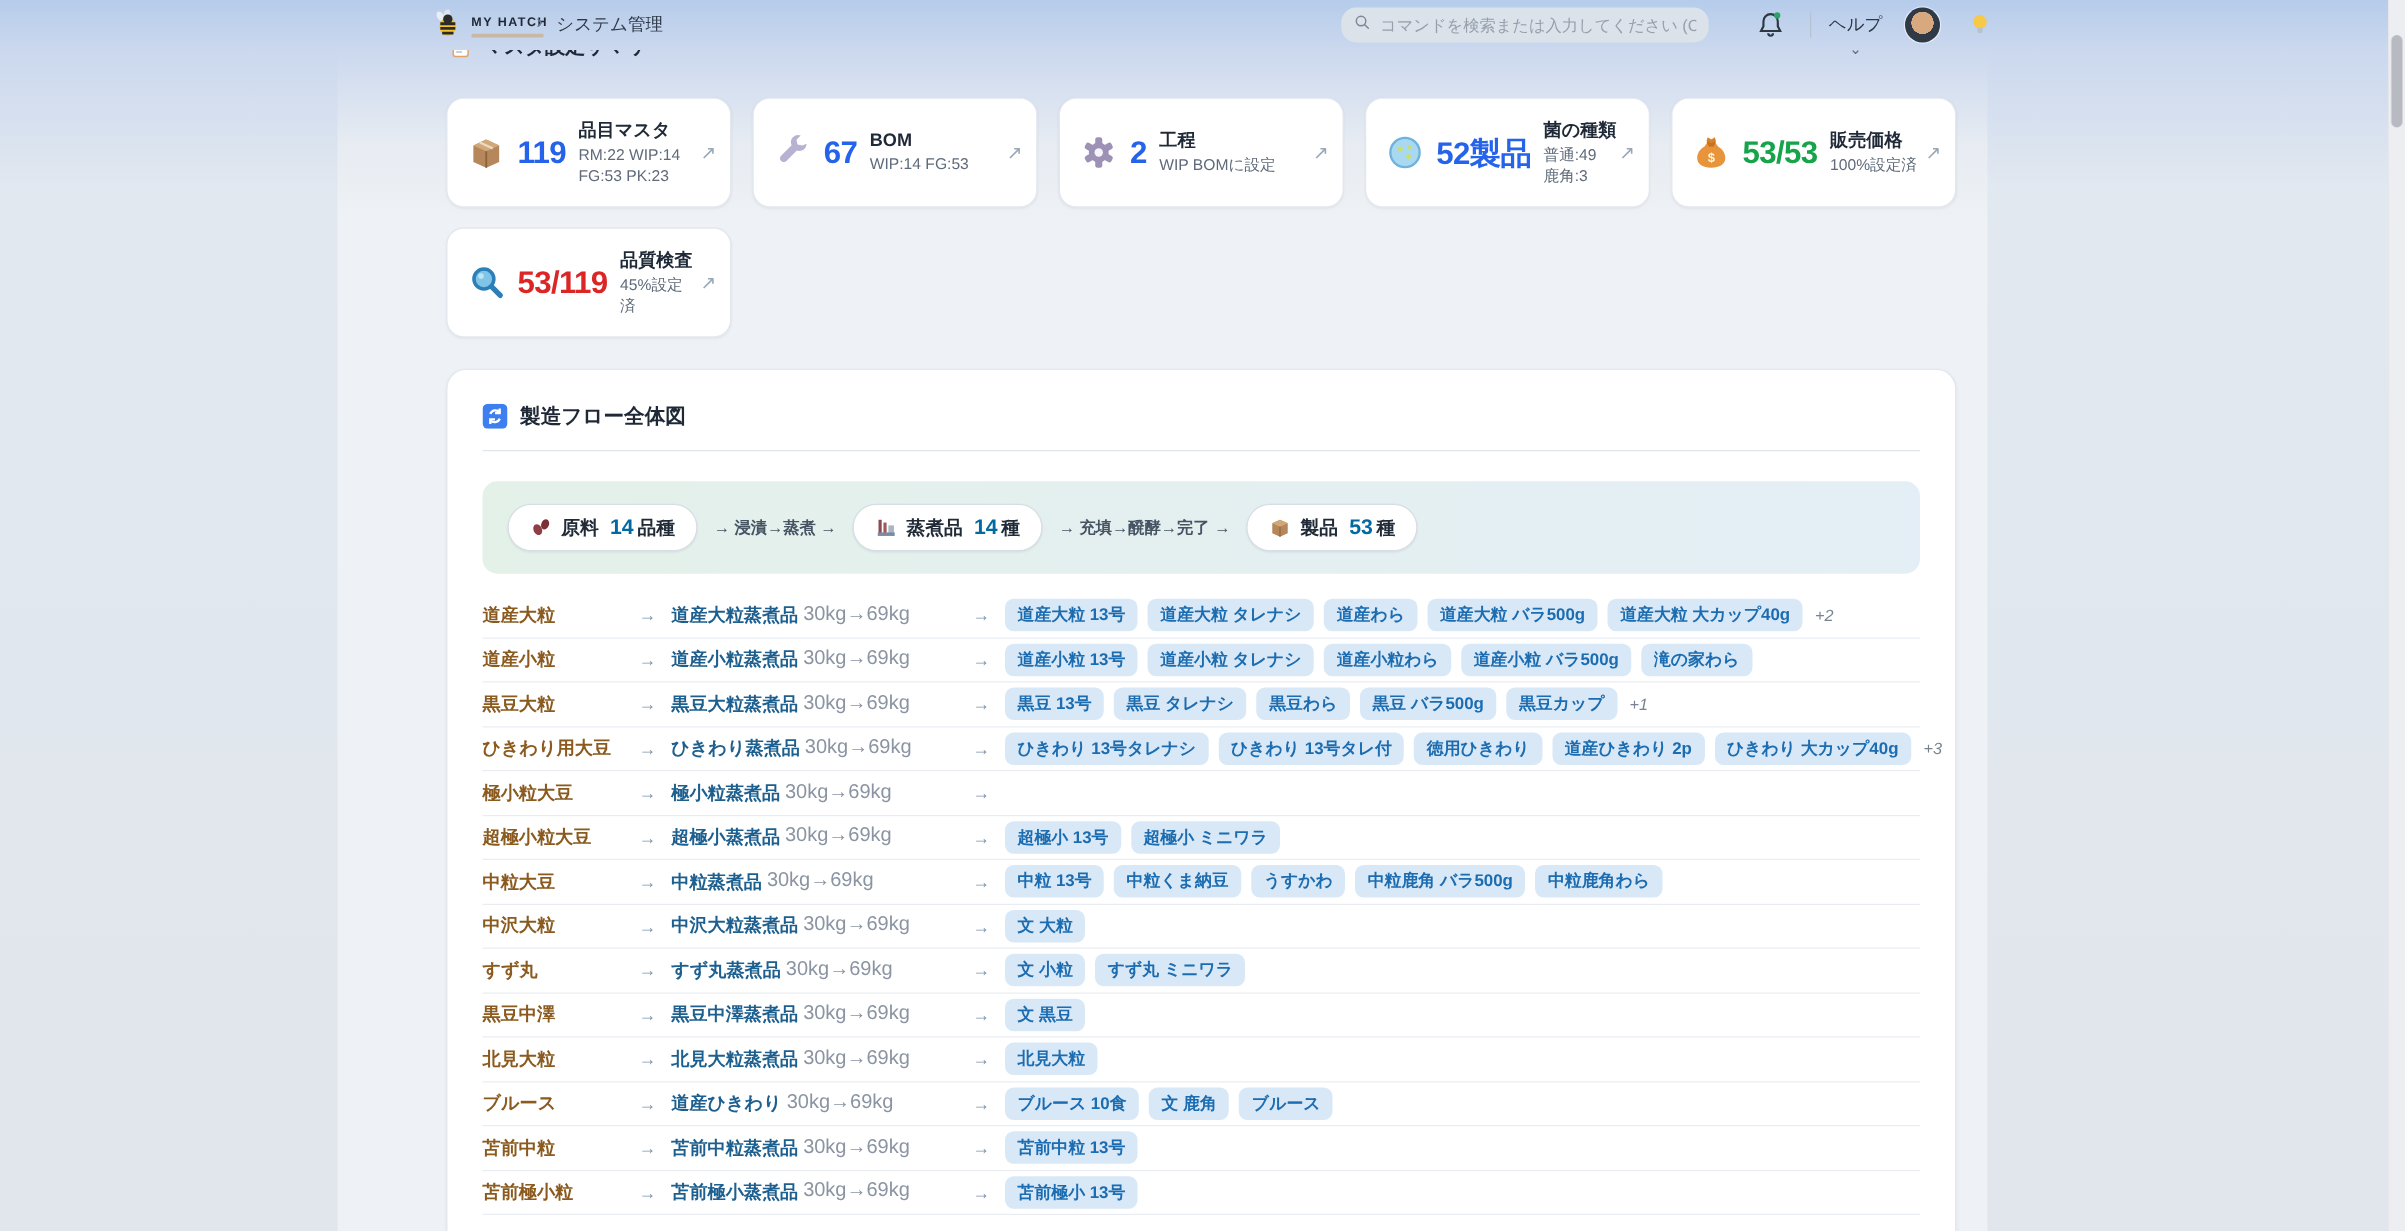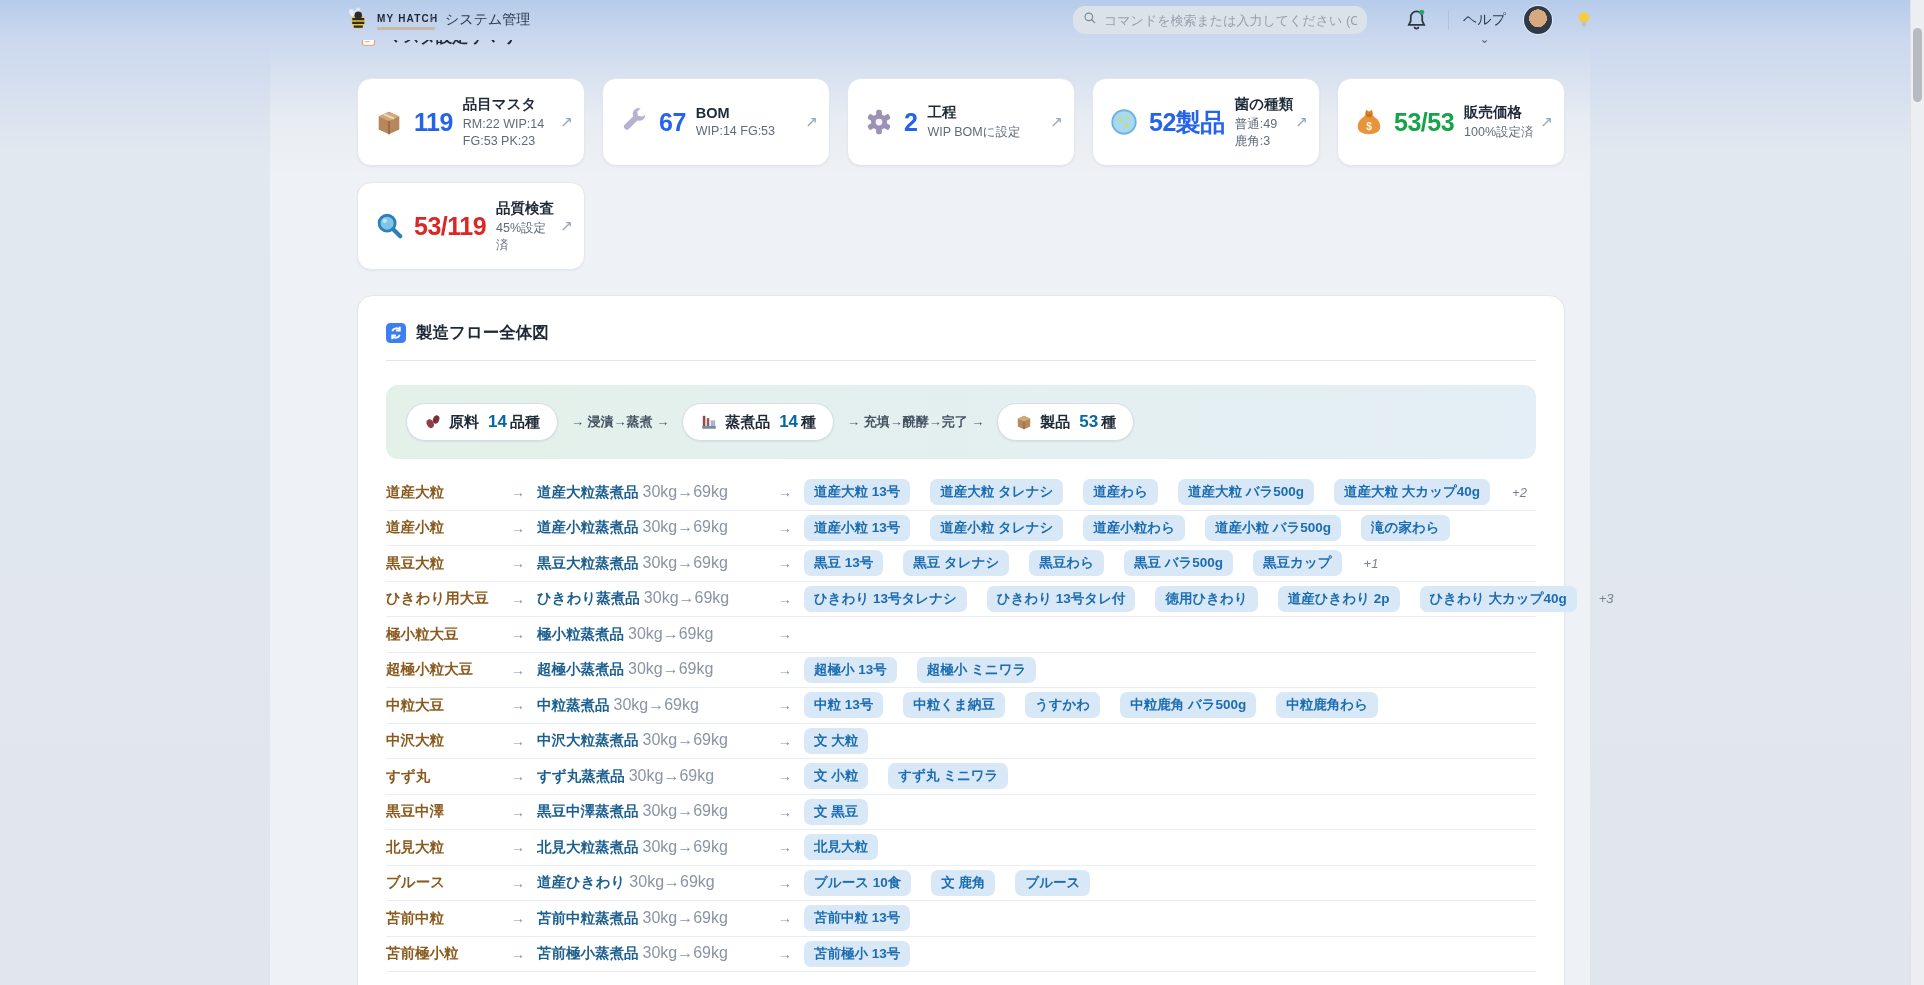--- a/index.html
+++ b/index.html
@@ -68,21 +68,21 @@
   .s-unit{margin-left:-4px;}
   .stage-arrow{font-size:13px;font-weight:700;color:#465363;white-space:nowrap;}
 
   .flow-rows{margin-top:16px;}
   .flow-row{display:flex;align-items:center;height:35.5px;border-bottom:1px solid #e9edf2;gap:13px;}
   .col-material{width:112px;flex:none;font-size:14.5px;font-weight:700;color:#8a5a1e;white-space:nowrap;}
   .row-arrow{flex:none;color:#7e96ae;font-size:14px;width:13px;}
   .col-wip{width:228px;flex:none;display:flex;align-items:flex-start;gap:4px;}
   .wip-name{font-size:14.5px;font-weight:700;color:#1d5f8e;white-space:nowrap;}
   .wip-qty{font-size:16px;color:#8a94a2;white-space:nowrap;}
-  .col-products{display:flex;align-items:center;gap:20px;min-width:0;text-align:center;}
+  .col-products{display:flex;align-items:center;gap:8px;min-width:0;text-align:center;}
   .tag{background:#d9e8f7;color:#1b6cb0;font-size:13.5px;font-weight:700;padding:4px 10px;border-radius:7px;white-space:nowrap;}
   .more{font-size:13px;font-style:italic;color:#78838f;margin-left:2px;white-space:nowrap;}
 
   .sb-track{position:fixed;right:0;top:0;width:14px;height:985px;background:#edeef1;z-index:9;border-left:1px solid #e0e2e6;}
   .sb-thumb{position:absolute;right:2px;top:28px;width:9px;height:74px;border-radius:5px;background:#b7bbc1;cursor:pointer;}
 </style>
 </head>
 <body>
 
 <div class="main-col">

